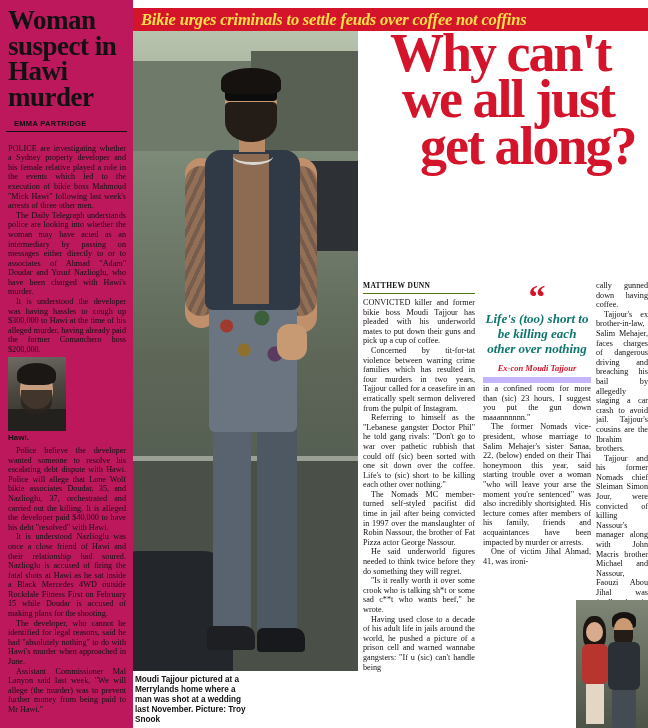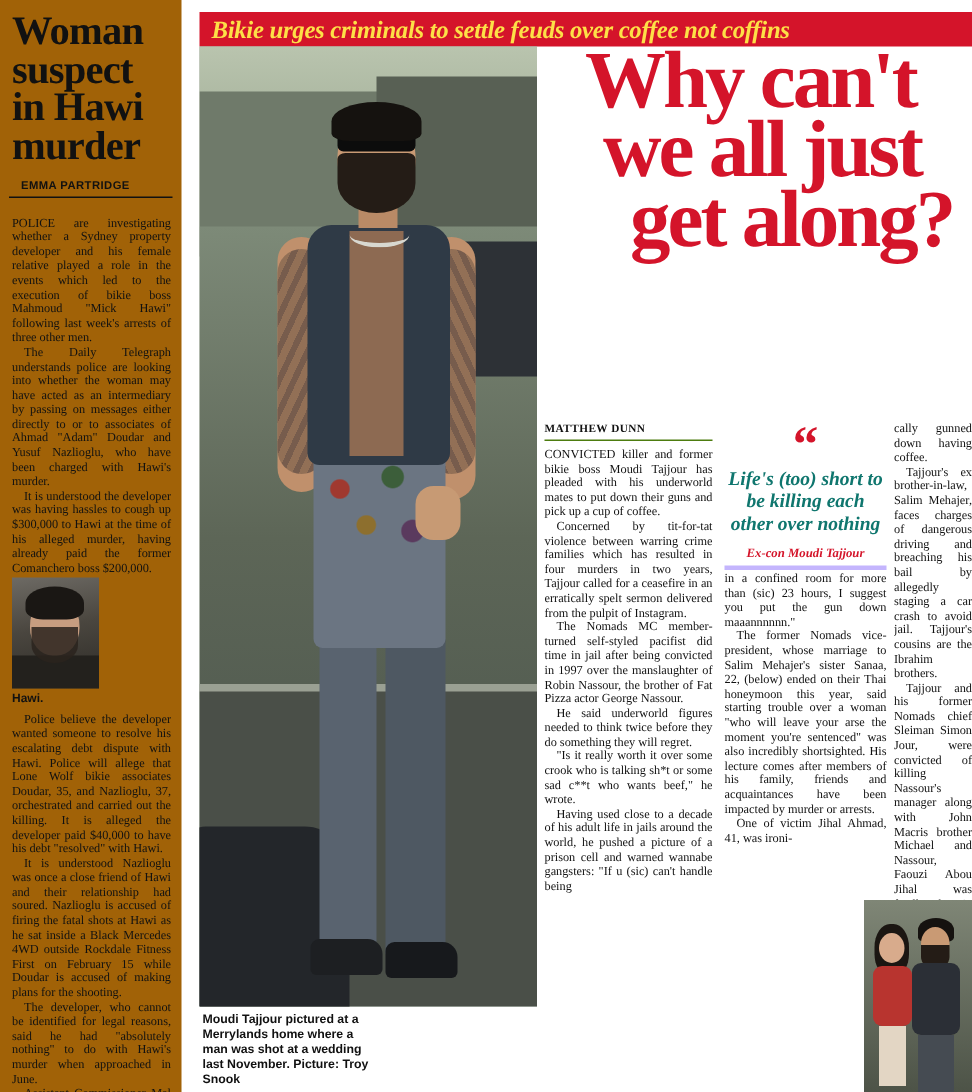--- a/index.html
+++ b/index.html
@@ -6,22 +6,22 @@
   body{
     width:648px;height:728px;overflow:hidden;
     background:#ffffff;
     font-family:"Liberation Serif", serif;
     position:relative;
   }
   .page{position:relative;width:648px;height:728px;overflow:hidden;background:#fff;}
 
   
   .left-col{
-    position:absolute;left:0;top:0;width:121px;height:728px;
-    background:#a16207;padding:0;box-sizing:border-box;
+    position:absolute;left:0;top:0;width:133px;height:728px;
+    background:#be185d;padding:0;box-sizing:border-box;
   }
   .left-headline{
     font-family:"Liberation Serif", serif;
     font-weight:bold;
     font-size:27px;
     line-height:0.95;
     color:#111;
     padding:8px 6px 0 8px;
     letter-spacing:-0.5px;
   }
@@ -162,21 +162,21 @@
     margin:4px 0 2px 0;
   }
   .pullquote{
     font-family:"Liberation Serif", serif;
     font-style:italic;font-weight:bold;
     font-size:13px;line-height:1.16;color:#0f766e;
   }
   .pq-attrib{
     font-family:"Liberation Serif", serif;
     font-style:italic;font-weight:bold;font-size:8.5px;color:#d4142a;
-    margin-top:7px;padding-bottom:4px;border-bottom:3px solid #c4b5fd;
+    margin-top:7px;padding-bottom:4px;border-bottom:6px solid #c4b5fd;
   }
   .col4 .col-body{text-align:justify;margin-top:1px;}
 
   
   .col5{
     position:absolute;left:596px;top:281px;width:52px;height:447px;overflow:hidden;
   }
   .col5 .col-body{font-size:8.2px;line-height:1.17;}
 
   
@@ -262,20 +262,21 @@
         <div class="shoeR"></div>
     </div>
   </div>
   <div class="photo-cap">Moudi Tajjour pictured at a Merrylands home where a man was shot at a wedding last November. Picture: Troy Snook</div>
 
   <div class="col3">
     <div class="col-byline">MATTHEW DUNN</div>
     <div class="col-body">
       <p class="first">CONVICTED killer and former bikie boss Moudi Tajjour has pleaded with his underworld mates to put down their guns and pick up a cup of coffee.</p>
       <p>Concerned by tit-for-tat violence between warring crime families which has resulted in four murders in two years, Tajjour called for a ceasefire in an erratically spelt sermon delivered from the pulpit of Instagram.</p>
+      <p>Referring to himself as the "Lebanese gangster Doctor Phil" he told gang rivals: "Don't go to war over pathetic rubbish that could off (sic) been sorted with one sit down over the coffee. Life's to (sic) short to be killing each other over nothing."</p>
       <p>The Nomads MC member-turned self-styled pacifist did time in jail after being convicted in 1997 over the manslaughter of Robin Nassour, the brother of Fat Pizza actor George Nassour.</p>
       <p>He said underworld figures needed to think twice before they do something they will regret.</p>
       <p>"Is it really worth it over some crook who is talking sh*t or some sad c**t who wants beef," he wrote.</p>
       <p>Having used close to a decade of his adult life in jails around the world, he pushed a picture of a prison cell and warned wannabe gangsters: "If u (sic) can't handle being</p>
     </div>
   </div>
 
   <div class="col4">
     <div class="qmark">“</div>
     <div class="pullquote">Life's (too) short to be killing each other over nothing</div>

